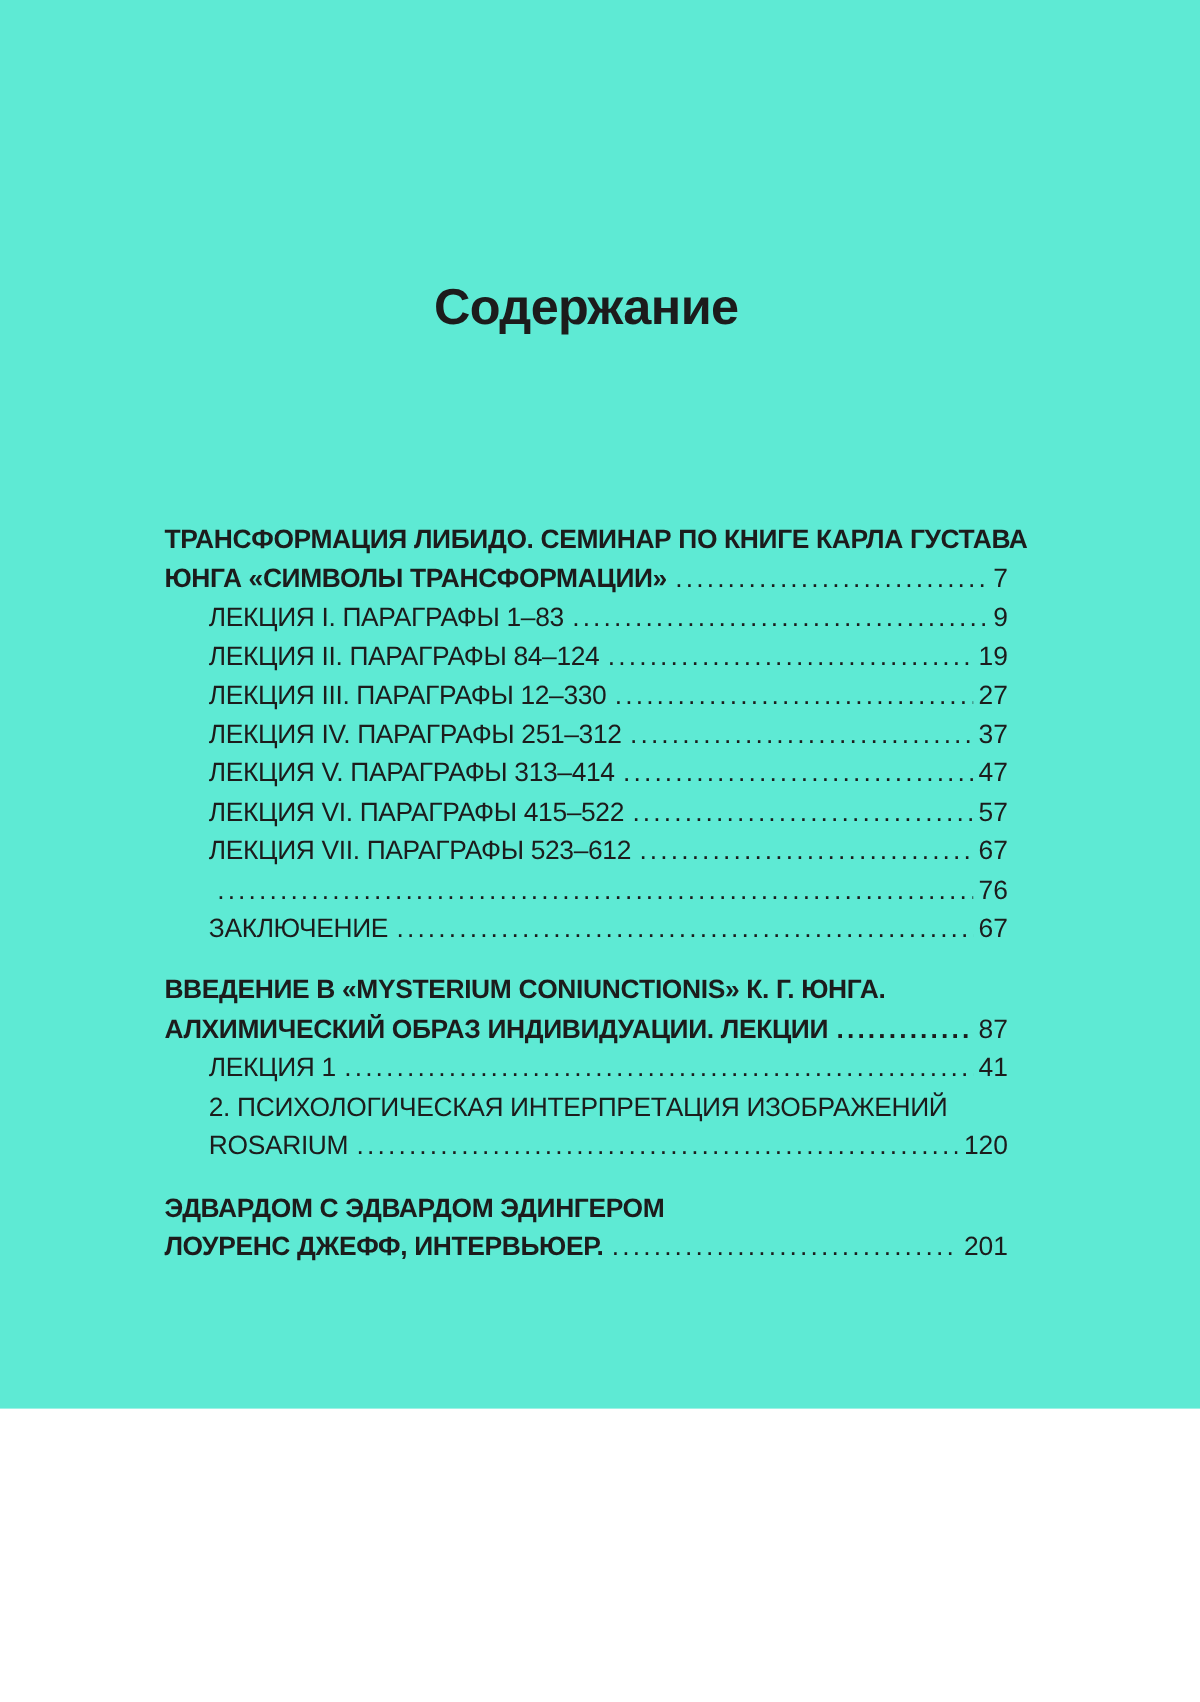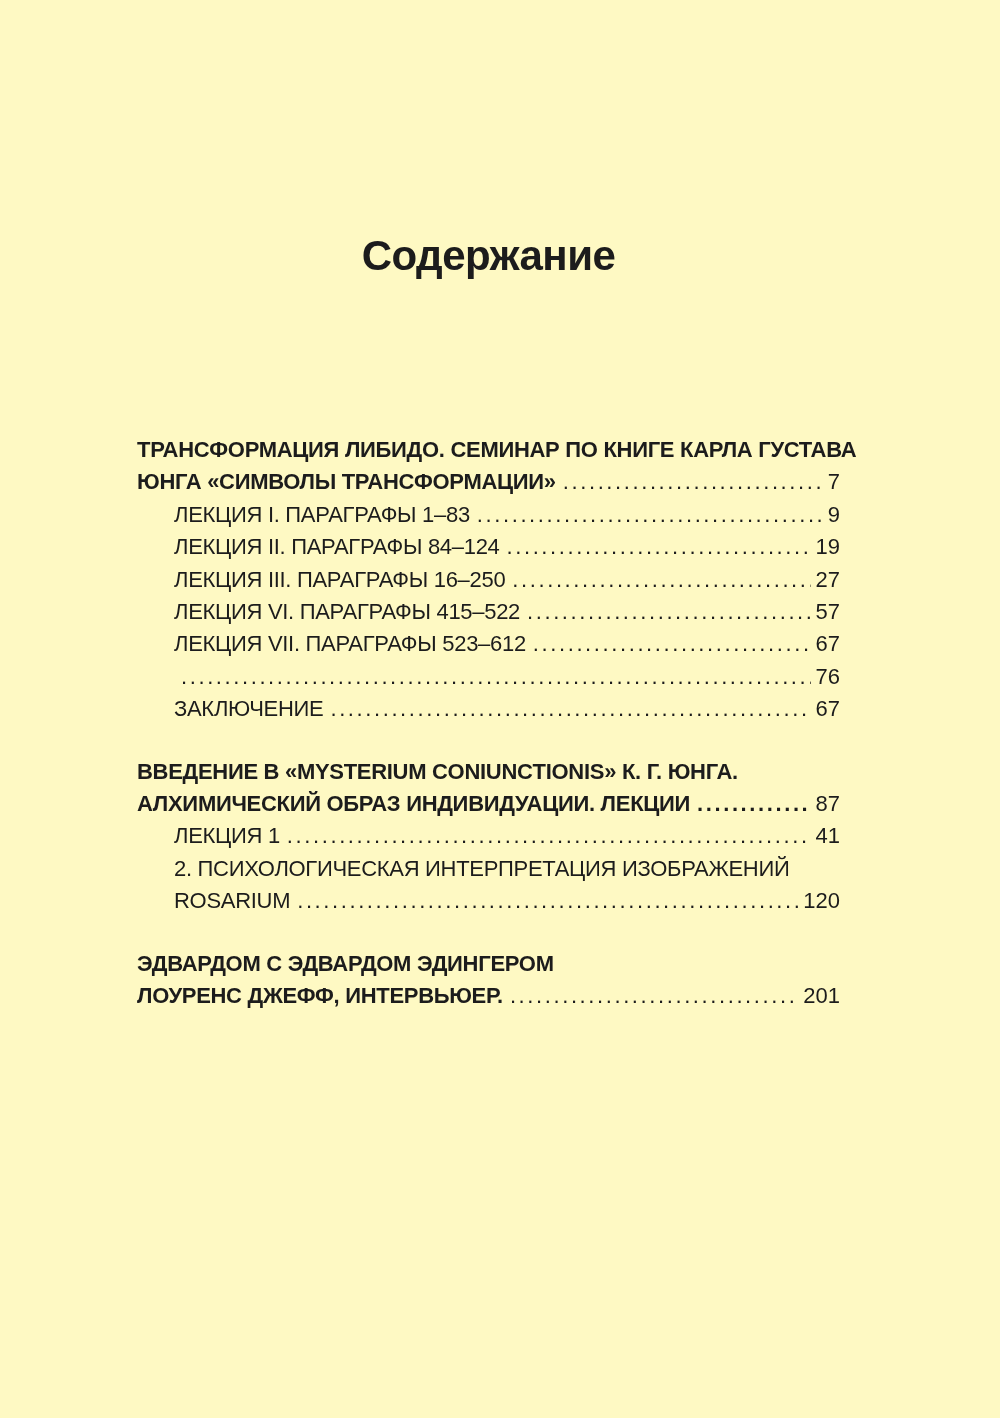--- a/index.html
+++ b/index.html
@@ -3,22 +3,22 @@
 <meta charset="utf-8">
 <style>
   html, body {
     margin: 0;
     padding: 0;
     background: #ffffff;
   }
   .page {
     position: relative;
     width: 1000px;
-    height: 1418px;
-    background: #fef9c3;
+    height: 1174px;
+    background: #5eead4;
     font-family: "Liberation Sans", "DejaVu Sans", sans-serif;
     color: #1c1c1c;
     overflow: hidden;
   }
   .title {
     position: absolute;
     top: 233px;
     left: 137px;
     width: 703px;
     text-align: center;
@@ -38,21 +38,21 @@
     display: flex;
     align-items: baseline;
     font-size: 22px;
     line-height: 32.4px;
     letter-spacing: -0.3px;
     white-space: nowrap;
     font-weight: 400;
   }
   .row.bold { font-weight: 700; }
   .row.indent { padding-left: 37px; text-align: center; }
-  .row.gap { margin-top: 30px; }
+  .row.gap { margin-top: 19px; }
   .t { flex: 0 0 auto; }
   .leader {
     flex: 1 1 auto;
     overflow: hidden;
     white-space: nowrap;
     margin: 0 5px 0 7px;
     letter-spacing: 2.6px;
     font-weight: 400;
     color: #1c1c1c;
     min-width: 0;
@@ -92,26 +92,36 @@
       <span class="pg">9</span>
     </div>
 
     <div class="row indent">
       <span class="t">ЛЕКЦИЯ II. ПАРАГРАФЫ 84–124</span>
       <span class="leader"></span>
       <span class="pg">19</span>
     </div>
 
     <div class="row indent">
-      <span class="t">ЛЕКЦИЯ III. ПАРАГРАФЫ 16–250</span>
+      <span class="t">ЛЕКЦИЯ III. ПАРАГРАФЫ 12–330</span>
       <span class="leader"></span>
       <span class="pg">27</span>
     </div>
 
+    <div class="row indent">
+      <span class="t">ЛЕКЦИЯ IV. ПАРАГРАФЫ 251–312</span>
+      <span class="leader"></span>
+      <span class="pg">37</span>
+    </div>
 
+    <div class="row indent">
+      <span class="t">ЛЕКЦИЯ V. ПАРАГРАФЫ 313–414</span>
+      <span class="leader"></span>
+      <span class="pg">47</span>
+    </div>
 
     <div class="row indent">
       <span class="t">ЛЕКЦИЯ VI. ПАРАГРАФЫ 415–522</span>
       <span class="leader"></span>
       <span class="pg">57</span>
     </div>
 
     <div class="row indent">
       <span class="t">ЛЕКЦИЯ VII. ПАРАГРАФЫ 523–612</span>
       <span class="leader"></span>

